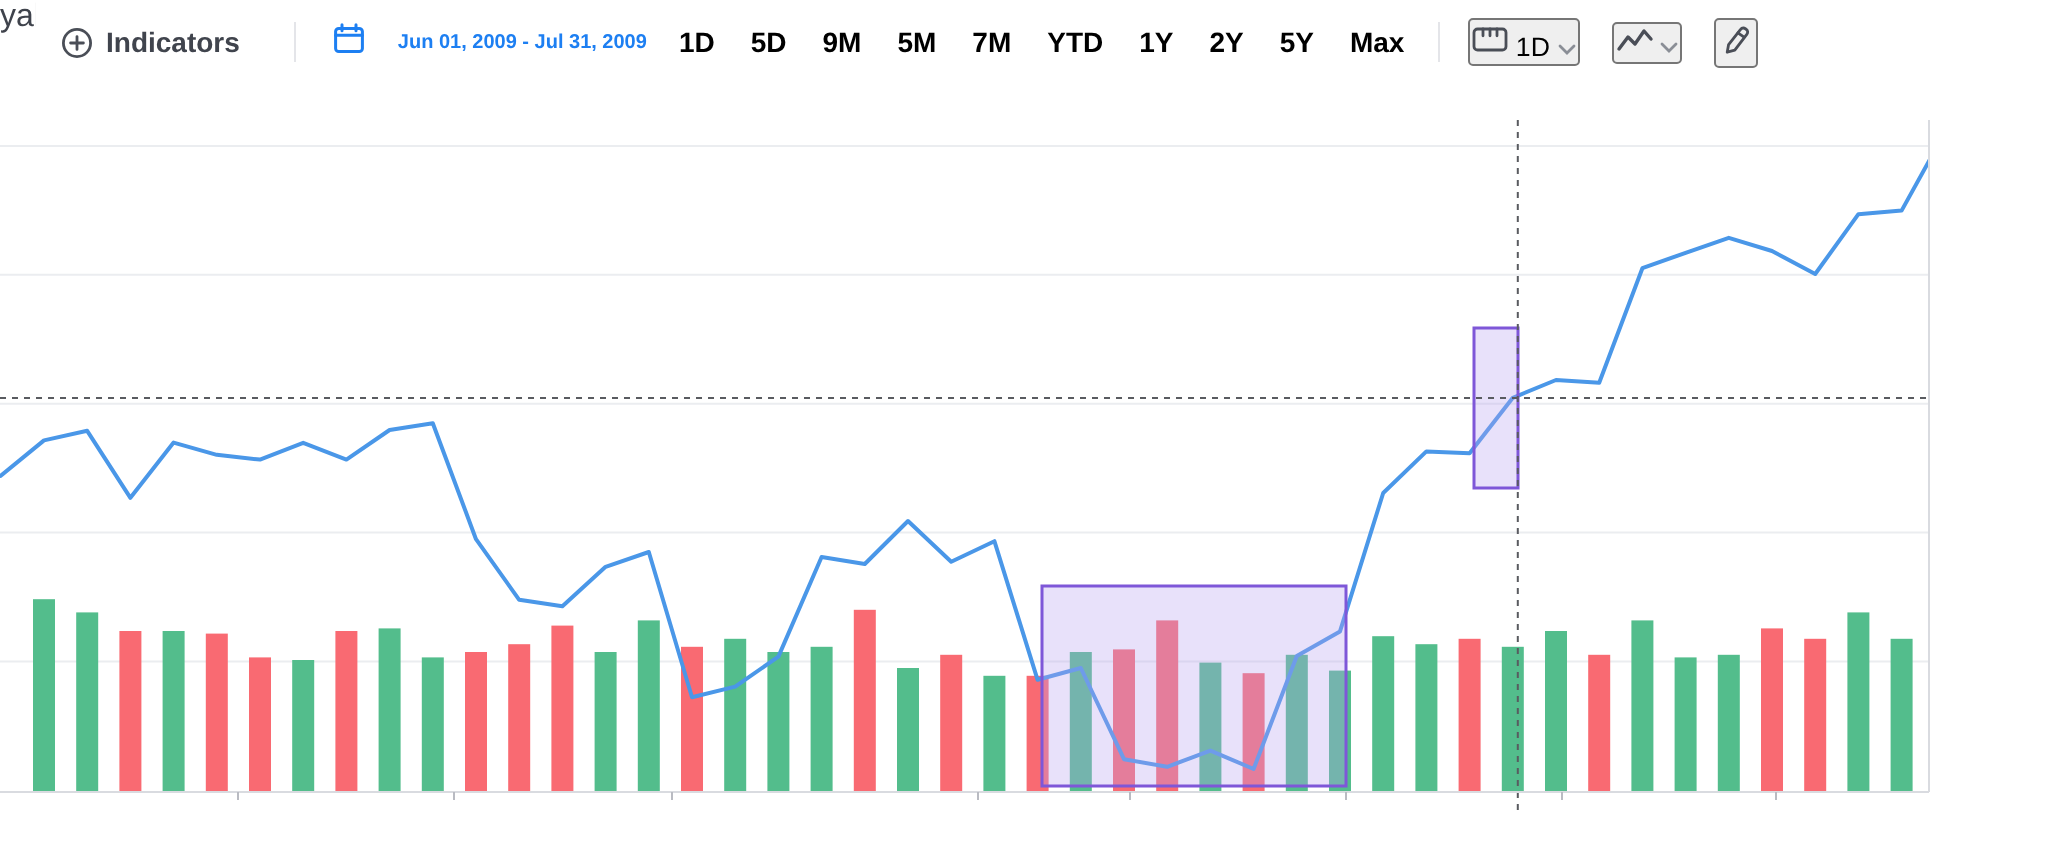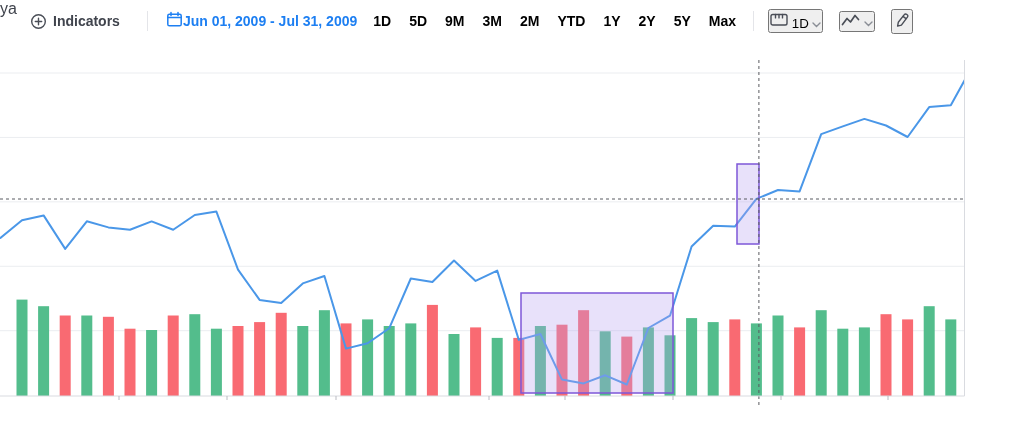--- a/index.html
+++ b/index.html
@@ -10,22 +10,22 @@
   }
   
   .toolbar {
     position:absolute; left:18px; top:0; width:1024px; height:42px;
     display:flex; align-items:center; background:#fff; z-index:10;
   }
   .tb-btn { display:flex; align-items:center; gap:6px; background:none; border:none;
     font-family:inherit; font-size:14px; font-weight:600; color:#40444d; cursor:pointer; }
   .tb-btn svg { display:block; }
   .tb-divider { width:1px; height:20px; background:#e4e5e9; }
-  .date-btn { display:flex; align-items:center; gap:0; background:none; border:none;
-    font-family:inherit; font-size:14px; font-weight:700; color:#1d7ff2; cursor:pointer; }
+  .date-btn { display:flex; align-items:center; gap:16px; background:none; border:none;
+    font-family:inherit; font-size:10px; font-weight:700; color:#1d7ff2; cursor:pointer; }
   .ranges { display:flex; align-items:center; gap:18px; }
   .range-btn { background:none; border:none; font-family:inherit; font-size:14px;
     font-weight:600; color:#44485") }
   .range-btn { color:#444852; cursor:pointer; }
   .icon-btn { display:flex; align-items:center; gap:5px; background:none; border:none;
     font-family:inherit; font-size:14px; font-weight:600; color:#40444d; cursor:pointer; }
   /* ---------- Chart area ---------- */
   .stripe { position:absolute; top:42px; height:336px; background:#f4f5f7; z-index:0; }
   .watermark { position:absolute; left:742px; top:42px; z-index:1;
     font-size:31px; font-weight:700; letter-spacing:-1.5px; color:#e2e3e7; white-space:nowrap; }
@@ -95,22 +95,22 @@
           <rect x="1.8" y="3.2" width="13.4" height="11.6" rx="1.6"></rect>
           <path d="M5 1.4v3M12 1.4v3M1.8 6.6h13.4"></path>
         </svg>
       </span>
       <span>Jun 01, 2009 - Jul 31, 2009</span>
     </button>
     <div class="ranges" style="margin-left:16px">
       <button class="range-btn">1D</button>
       <button class="range-btn">5D</button>
       <button class="range-btn">9M</button>
-      <button class="range-btn">3M</button>
-      <button class="range-btn">2M</button>
+      <button class="range-btn">5M</button>
+      <button class="range-btn">7M</button>
       <button class="range-btn">YTD</button>
       <button class="range-btn">1Y</button>
       <button class="range-btn">2Y</button>
       <button class="range-btn">5Y</button>
       <button class="range-btn">Max</button>
     </div>
     <div class="tb-divider" style="margin-left:17px"></div>
     <button class="icon-btn" style="margin-left:14px">
       <span>
         <svg width="18" height="17" viewBox="0 0 18 17" fill="none" stroke="#4a4e57" stroke-width="1.4" stroke-linecap="round">

